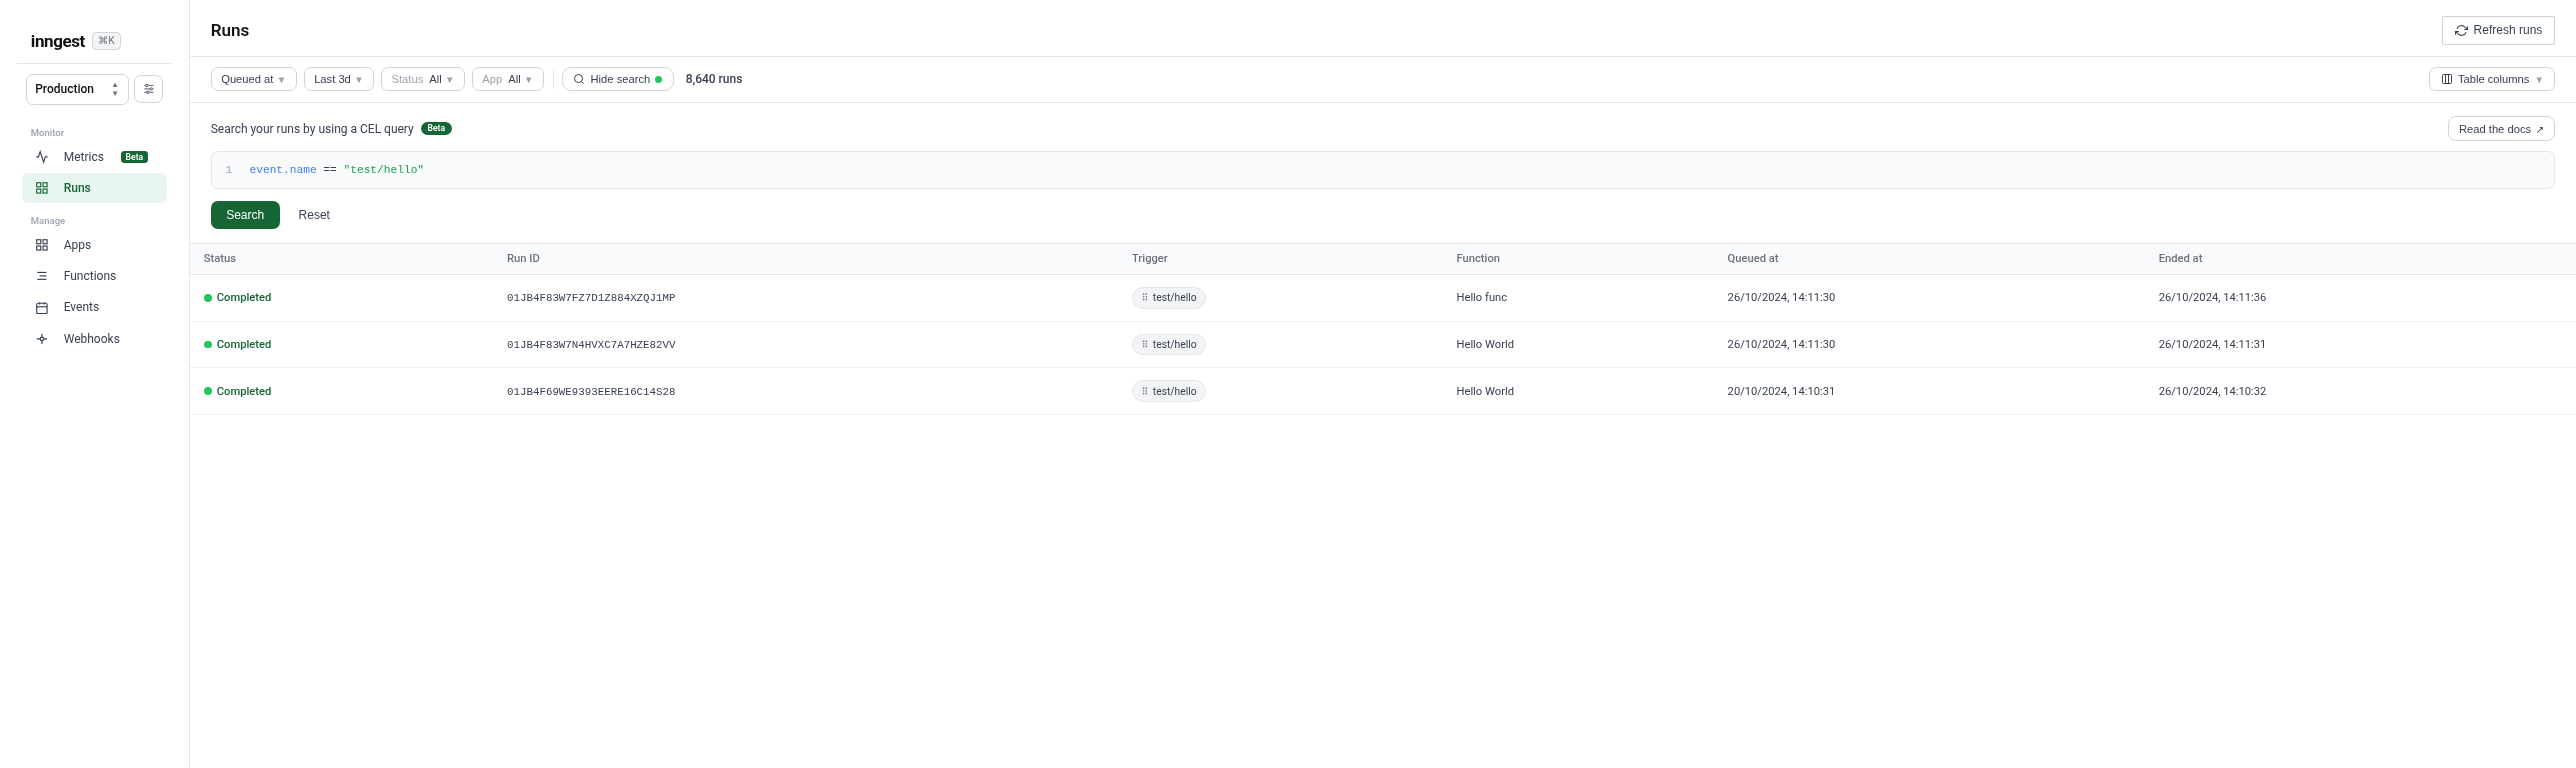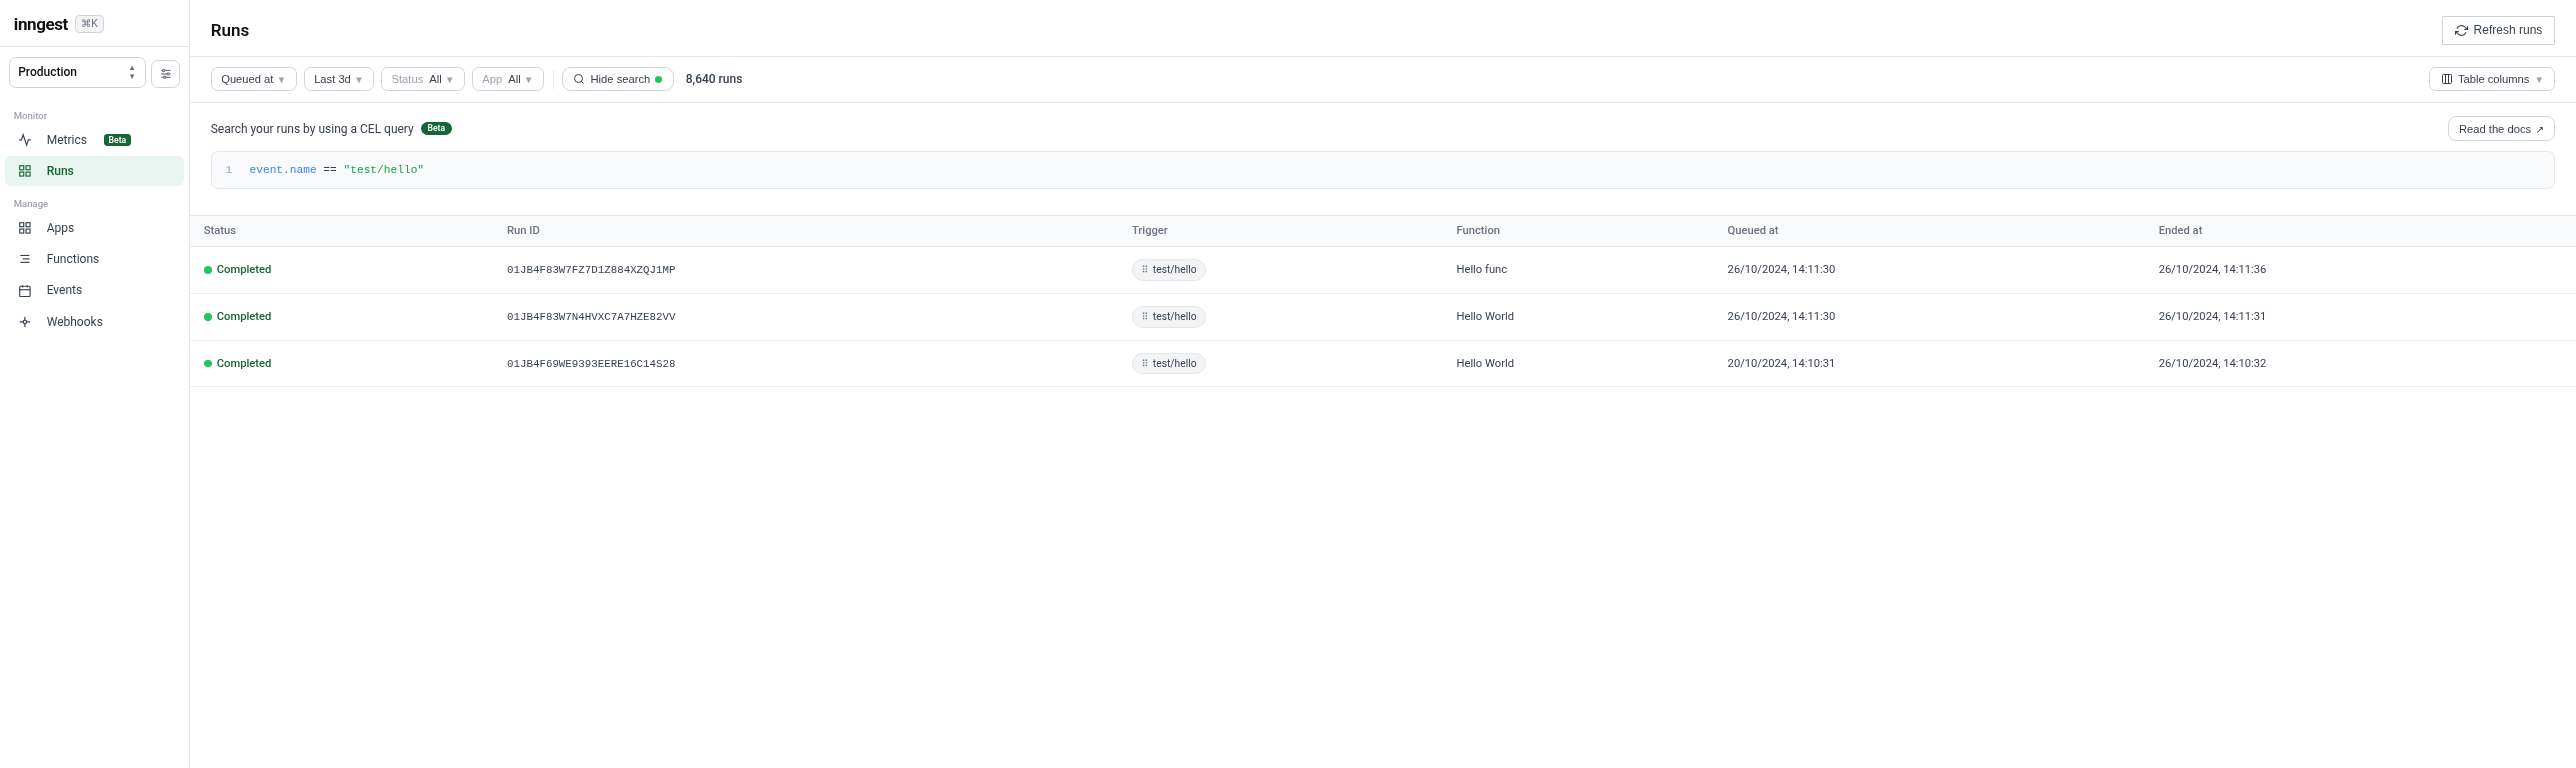--- a/index.html
+++ b/index.html
@@ -13,21 +13,21 @@
     }
 
     
     .sidebar {
       width: 190px;
       min-width: 190px;
       background: #fff;
       border-right: 0.9px solid #e5e7eb;
       display: flex;
       flex-direction: column;
-      padding: 0;
+      padding: 17px;
     }
     .sidebar-logo {
       display: flex;
       align-items: center;
       gap: 6.9px;
       padding: 13.8px 13.8px 12px;
       border-bottom: 0.9px solid #e5e7eb;
     }
     .logo-text {
       font-size: 17px;
@@ -43,21 +43,21 @@
       border: 0.9px solid #d1d5db;
       border-radius: 4.3px;
       padding: 1.7px 5.2px;
       font-size: 10.3px;
       color: #6b7280;
     }
 
     .env-selector {
       margin: 10.3px 8.6px;
       display: flex;
-      align-items: flex-end;
+      align-items: center;
       gap: 5.2px;
     }
     .env-dropdown {
       flex: 1;
       display: flex;
       align-items: center;
       justify-content: space-between;
       background: #fff;
       border: 0.9px solid #d1d5db;
       border-radius: 6.9px;
@@ -552,20 +552,24 @@
     <div class="code-editor">
       <div class="code-line">
         <span class="line-num">1</span>
         <span>
           <span class="code-keyword">event.name</span>
           <span class="code-operator"> == </span>
           <span class="code-string">"test/hello"</span>
         </span>
       </div>
     </div>
+    <div class="search-actions">
+      <button class="search-btn">Search</button>
+      <button class="reset-btn">Reset</button>
+    </div>
   </div>
 
   <div class="table-container">
     <table>
       <thead>
         <tr>
           <th>Status</th>
           <th>Run ID</th>
           <th>Trigger</th>
           <th>Function</th>

